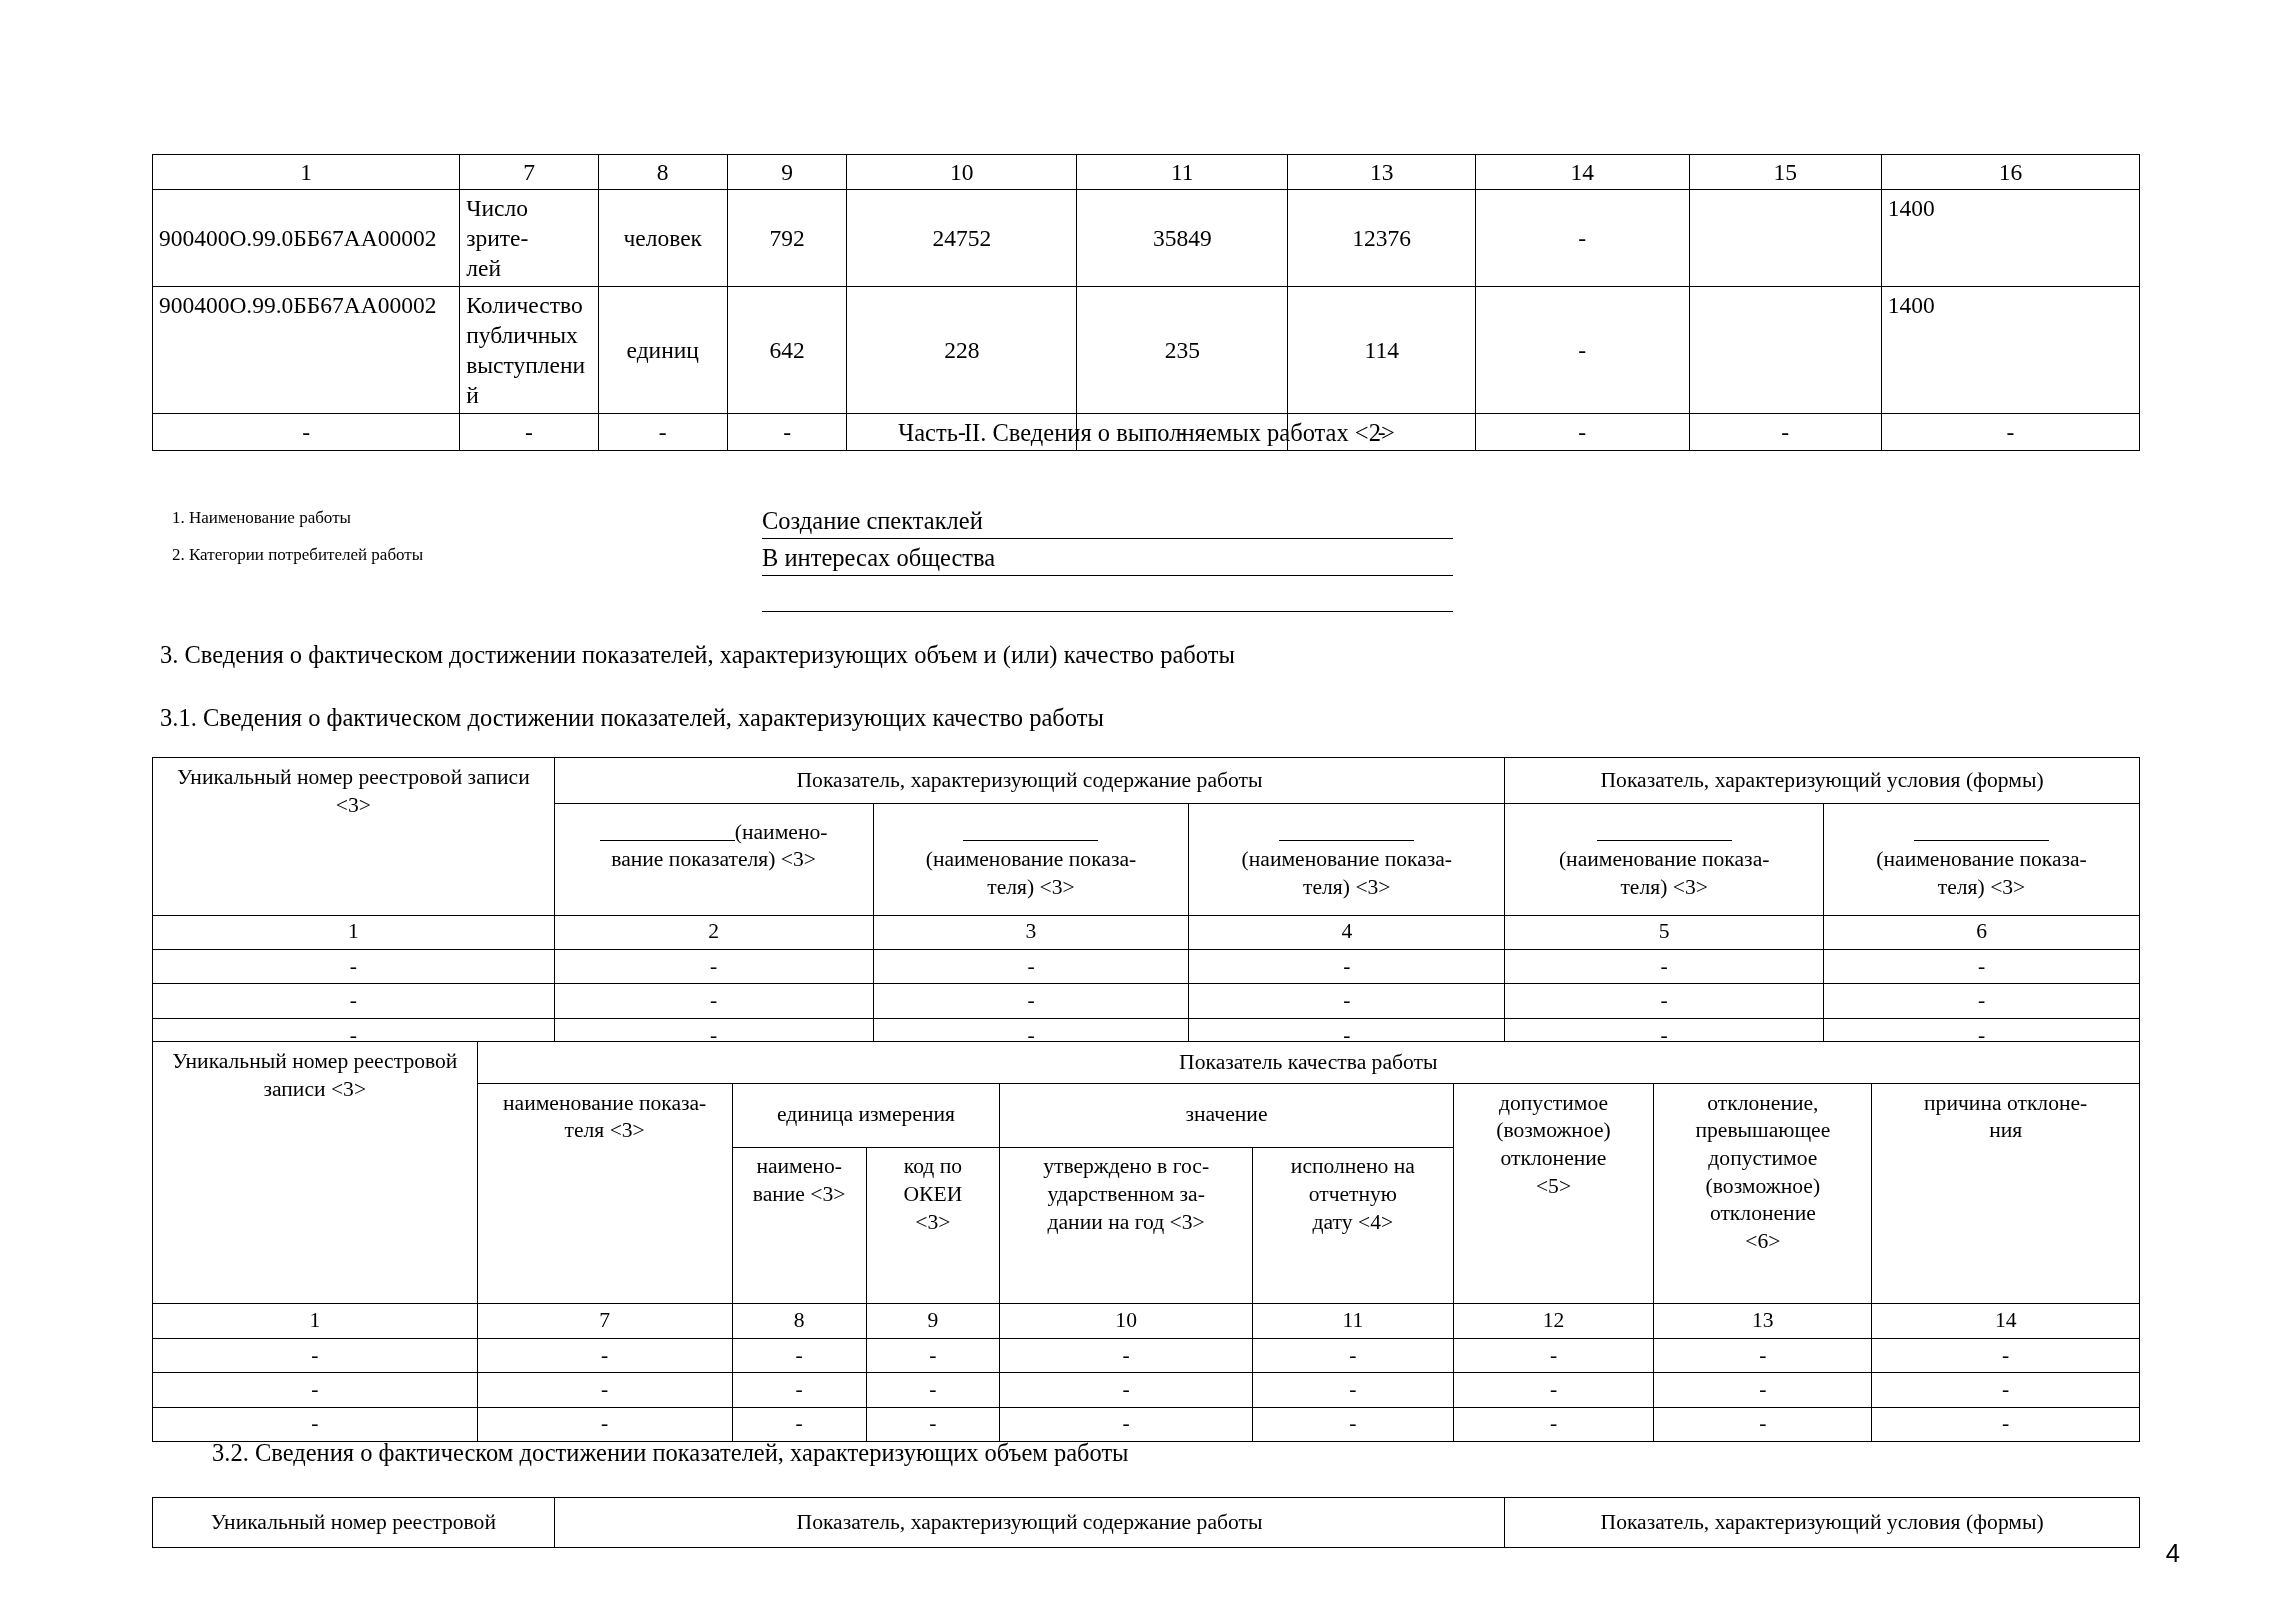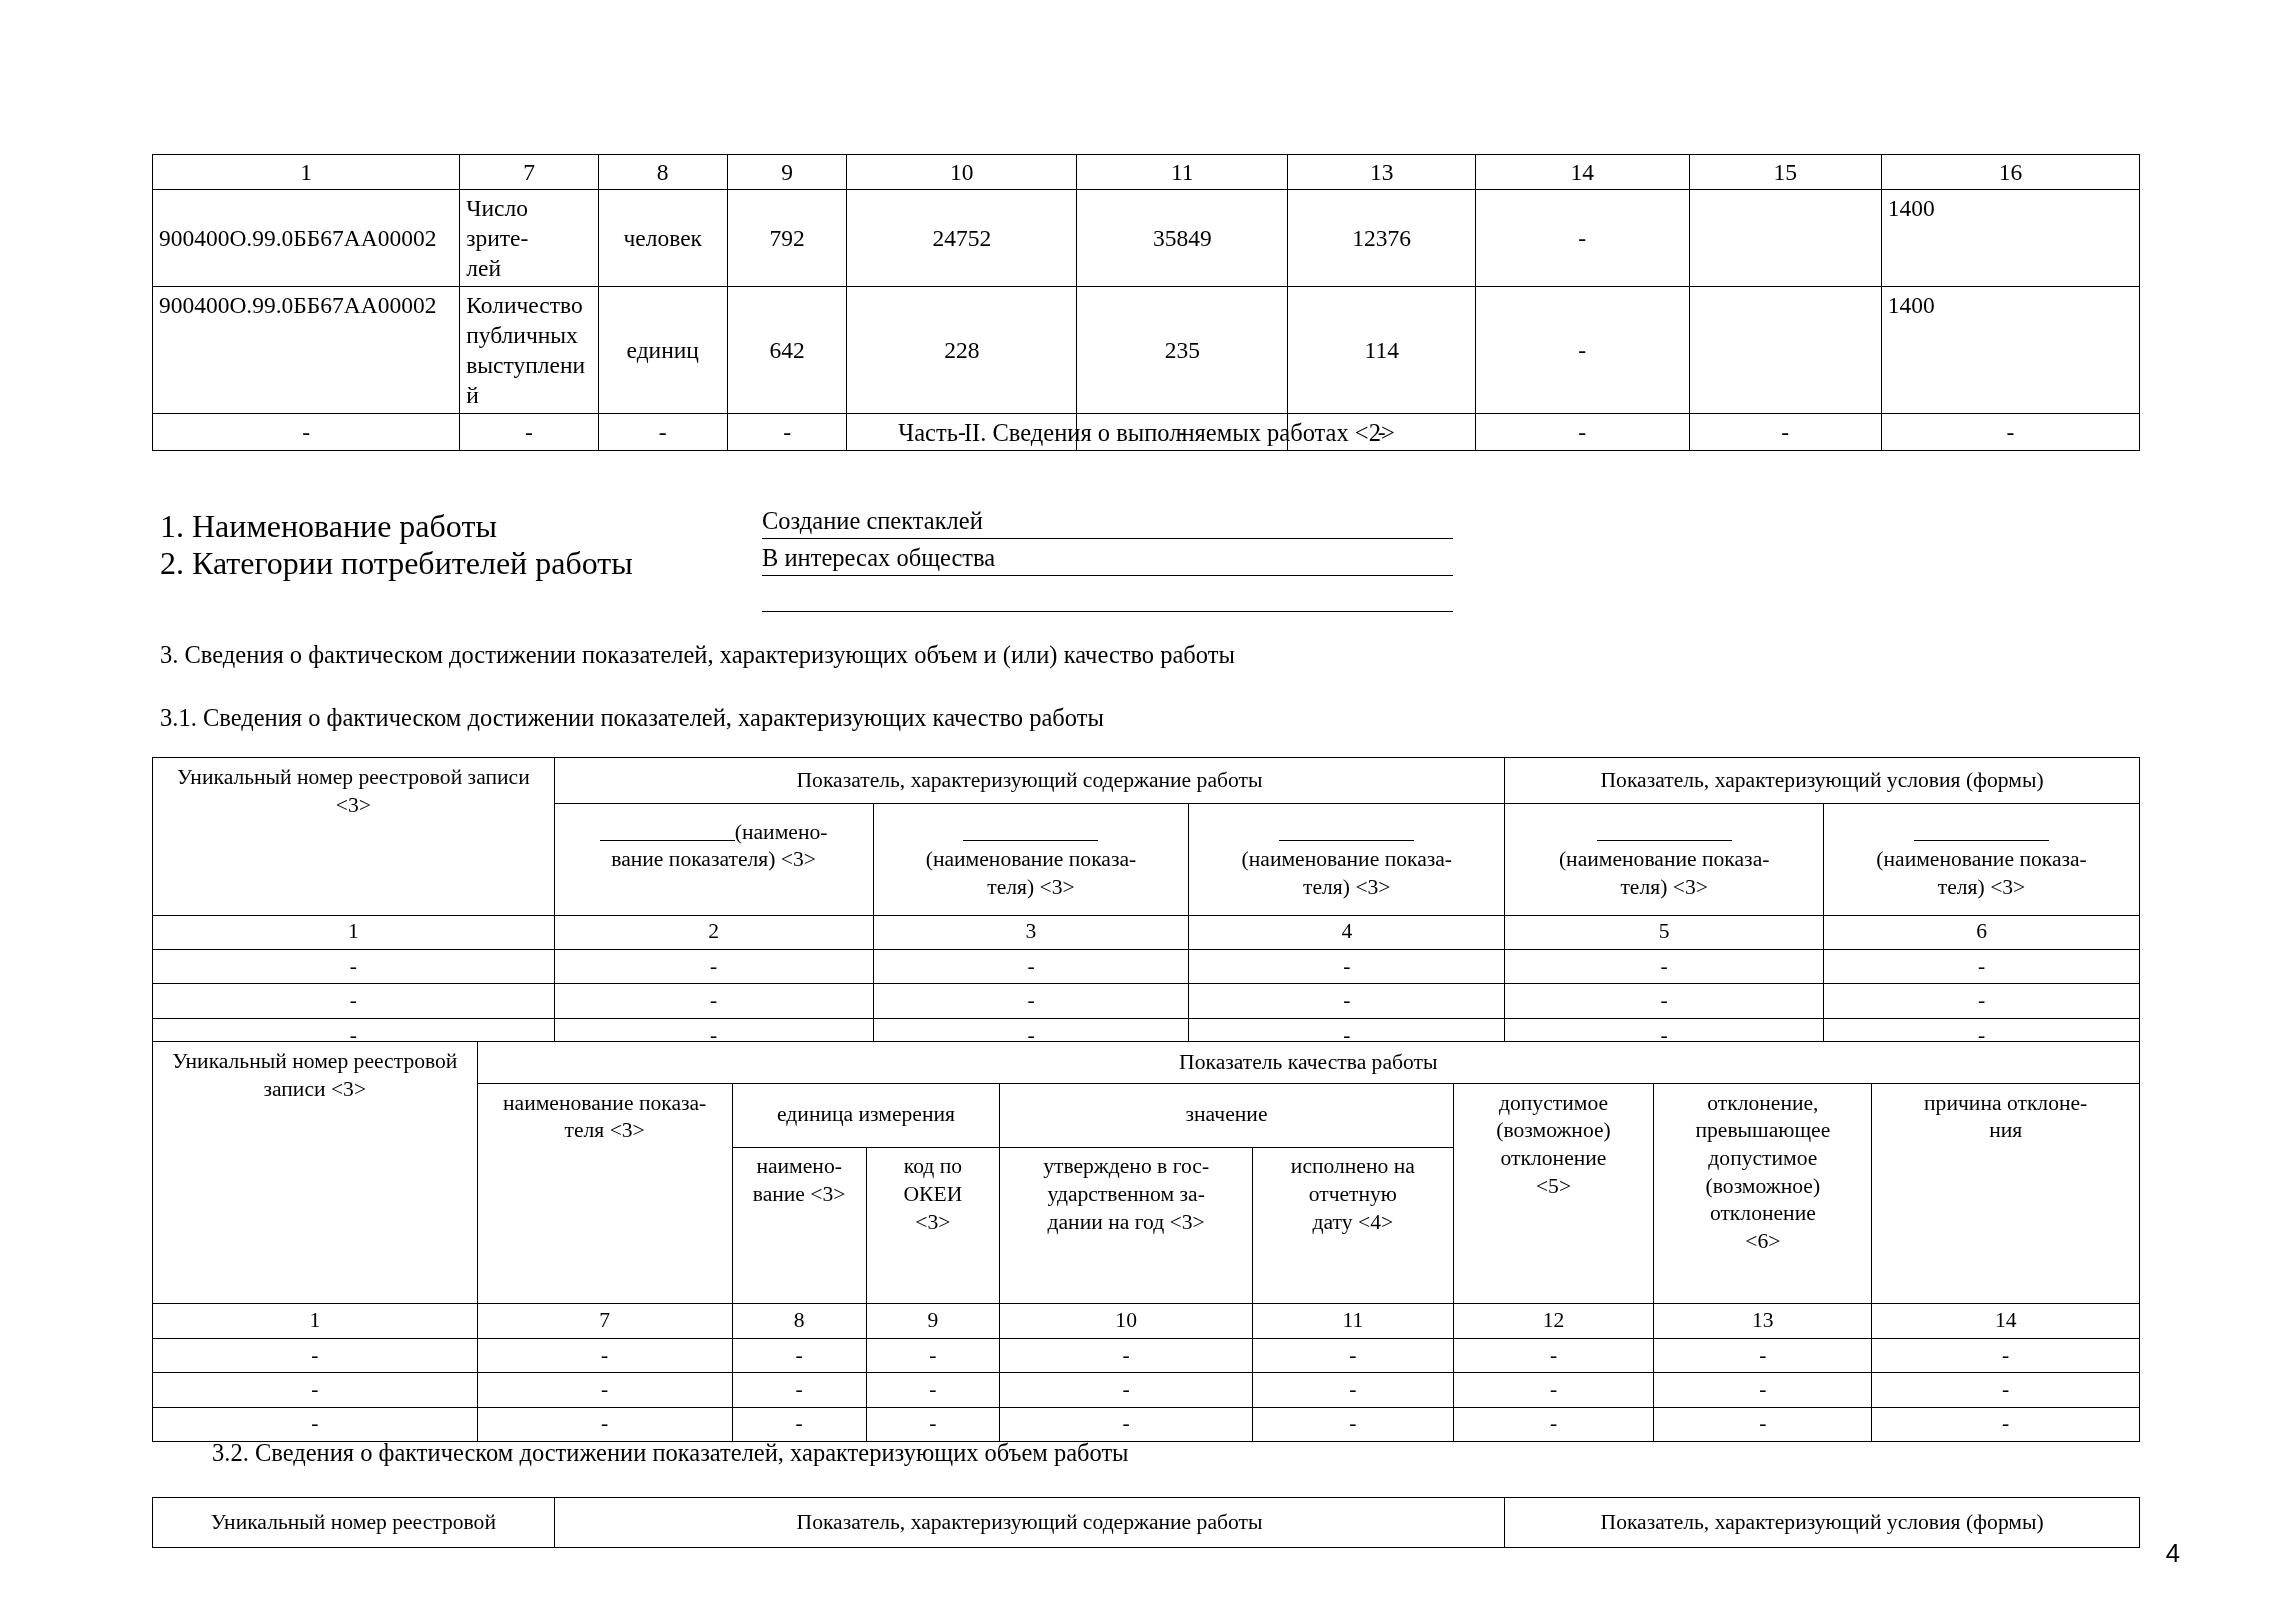--- a/index.html
+++ b/index.html
@@ -65,22 +65,22 @@
     display: inline-block;
     min-width: 74px;
     border-bottom: 1.6px solid #000;
     text-align: center;
     padding: 0 5.9px;
   }
 
   
   .field-row {
     position: absolute;
-    left: 160px;
-    font-size: 32px;
+    left: 172px;
+    font-size: 17px;
     white-space: nowrap;
   }
   .field-val {
     position: absolute;
     font-size: 24.5px;
     width: 691px;
     border-bottom: 1.6px solid #000;
     padding-bottom: 2px;
     height: 29px;
     box-sizing: content-box;

